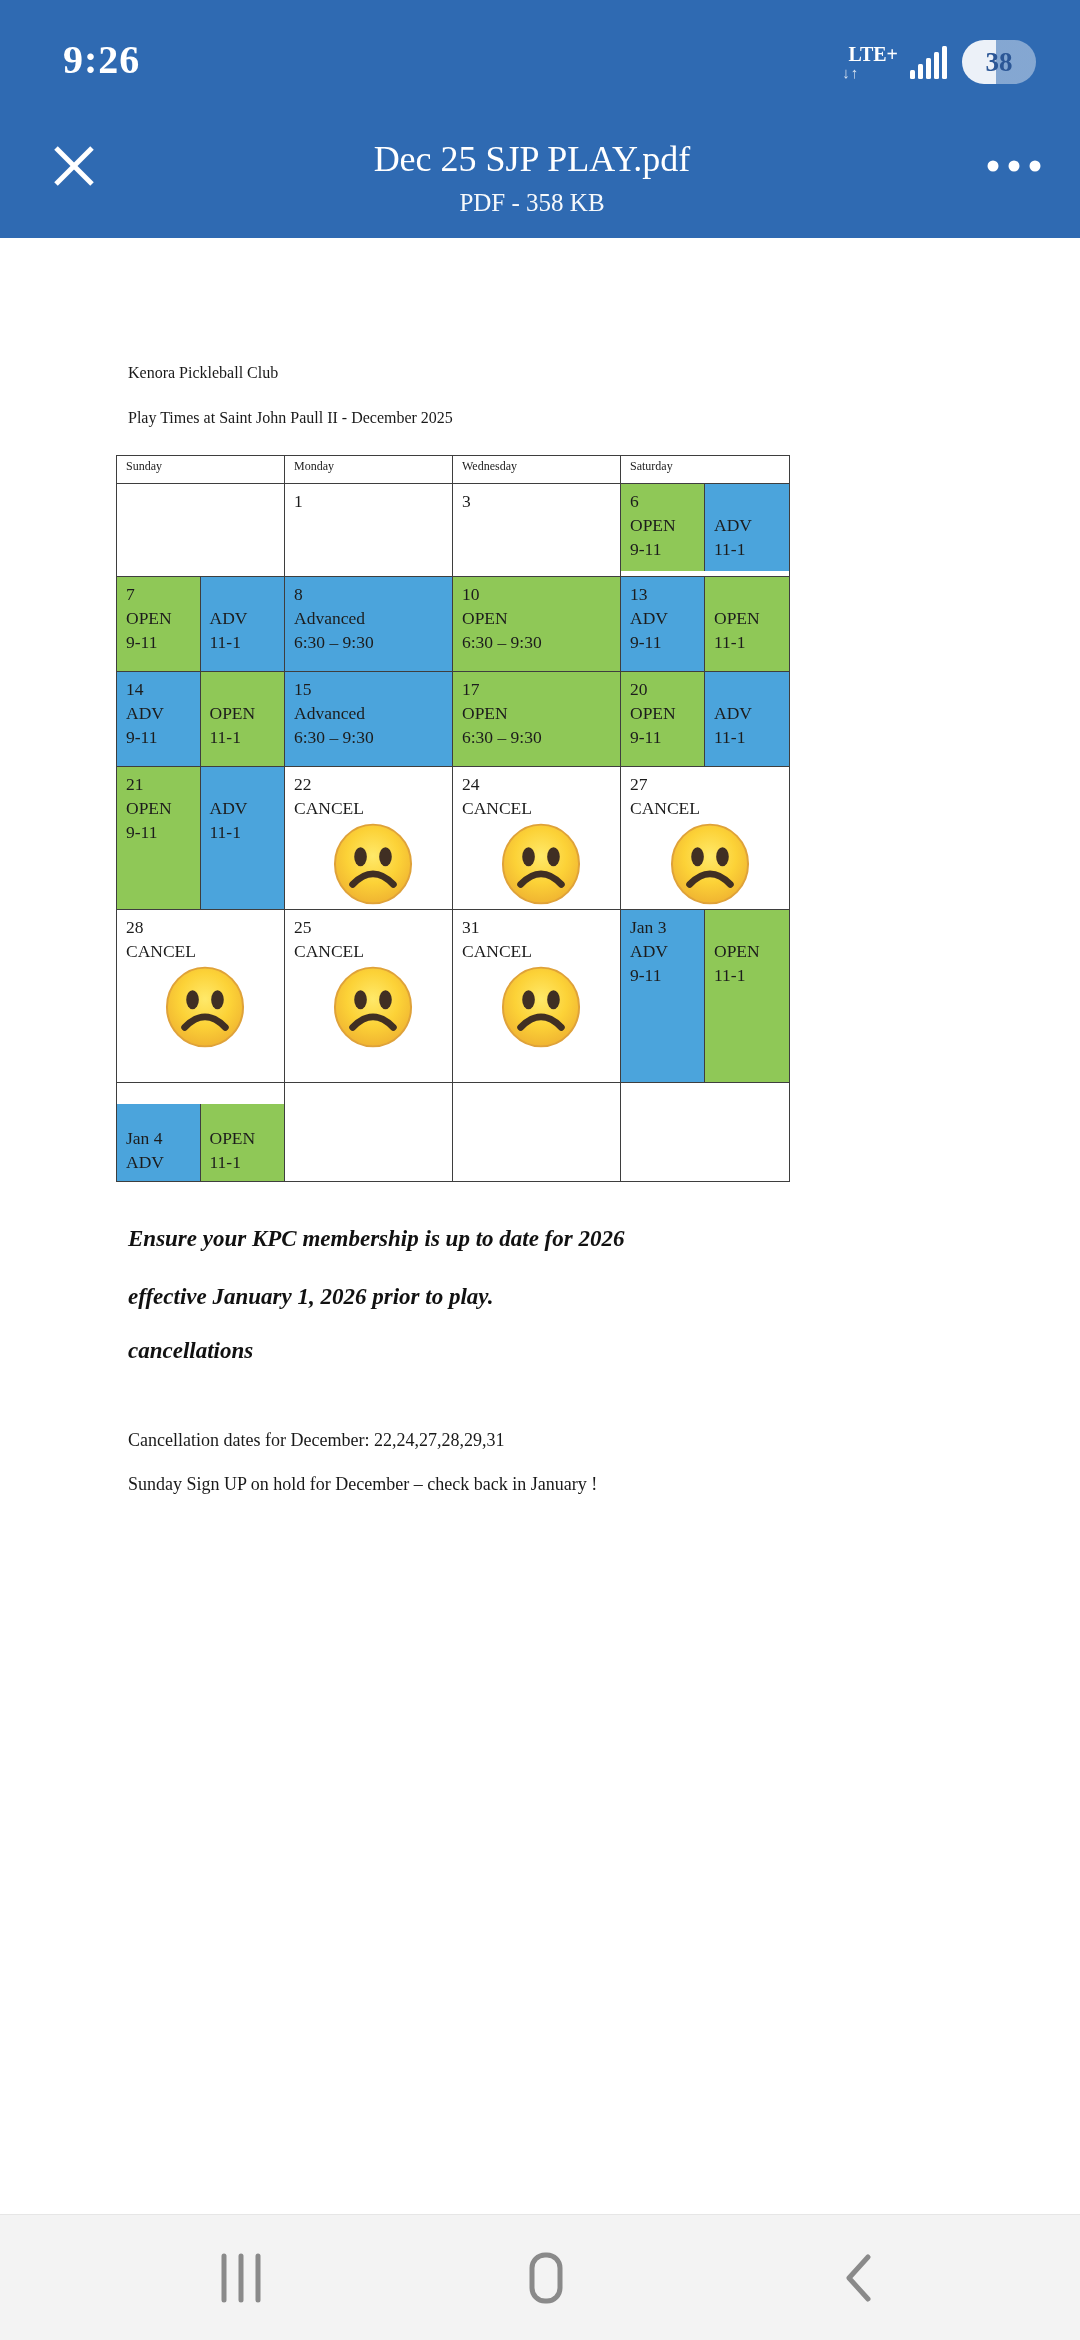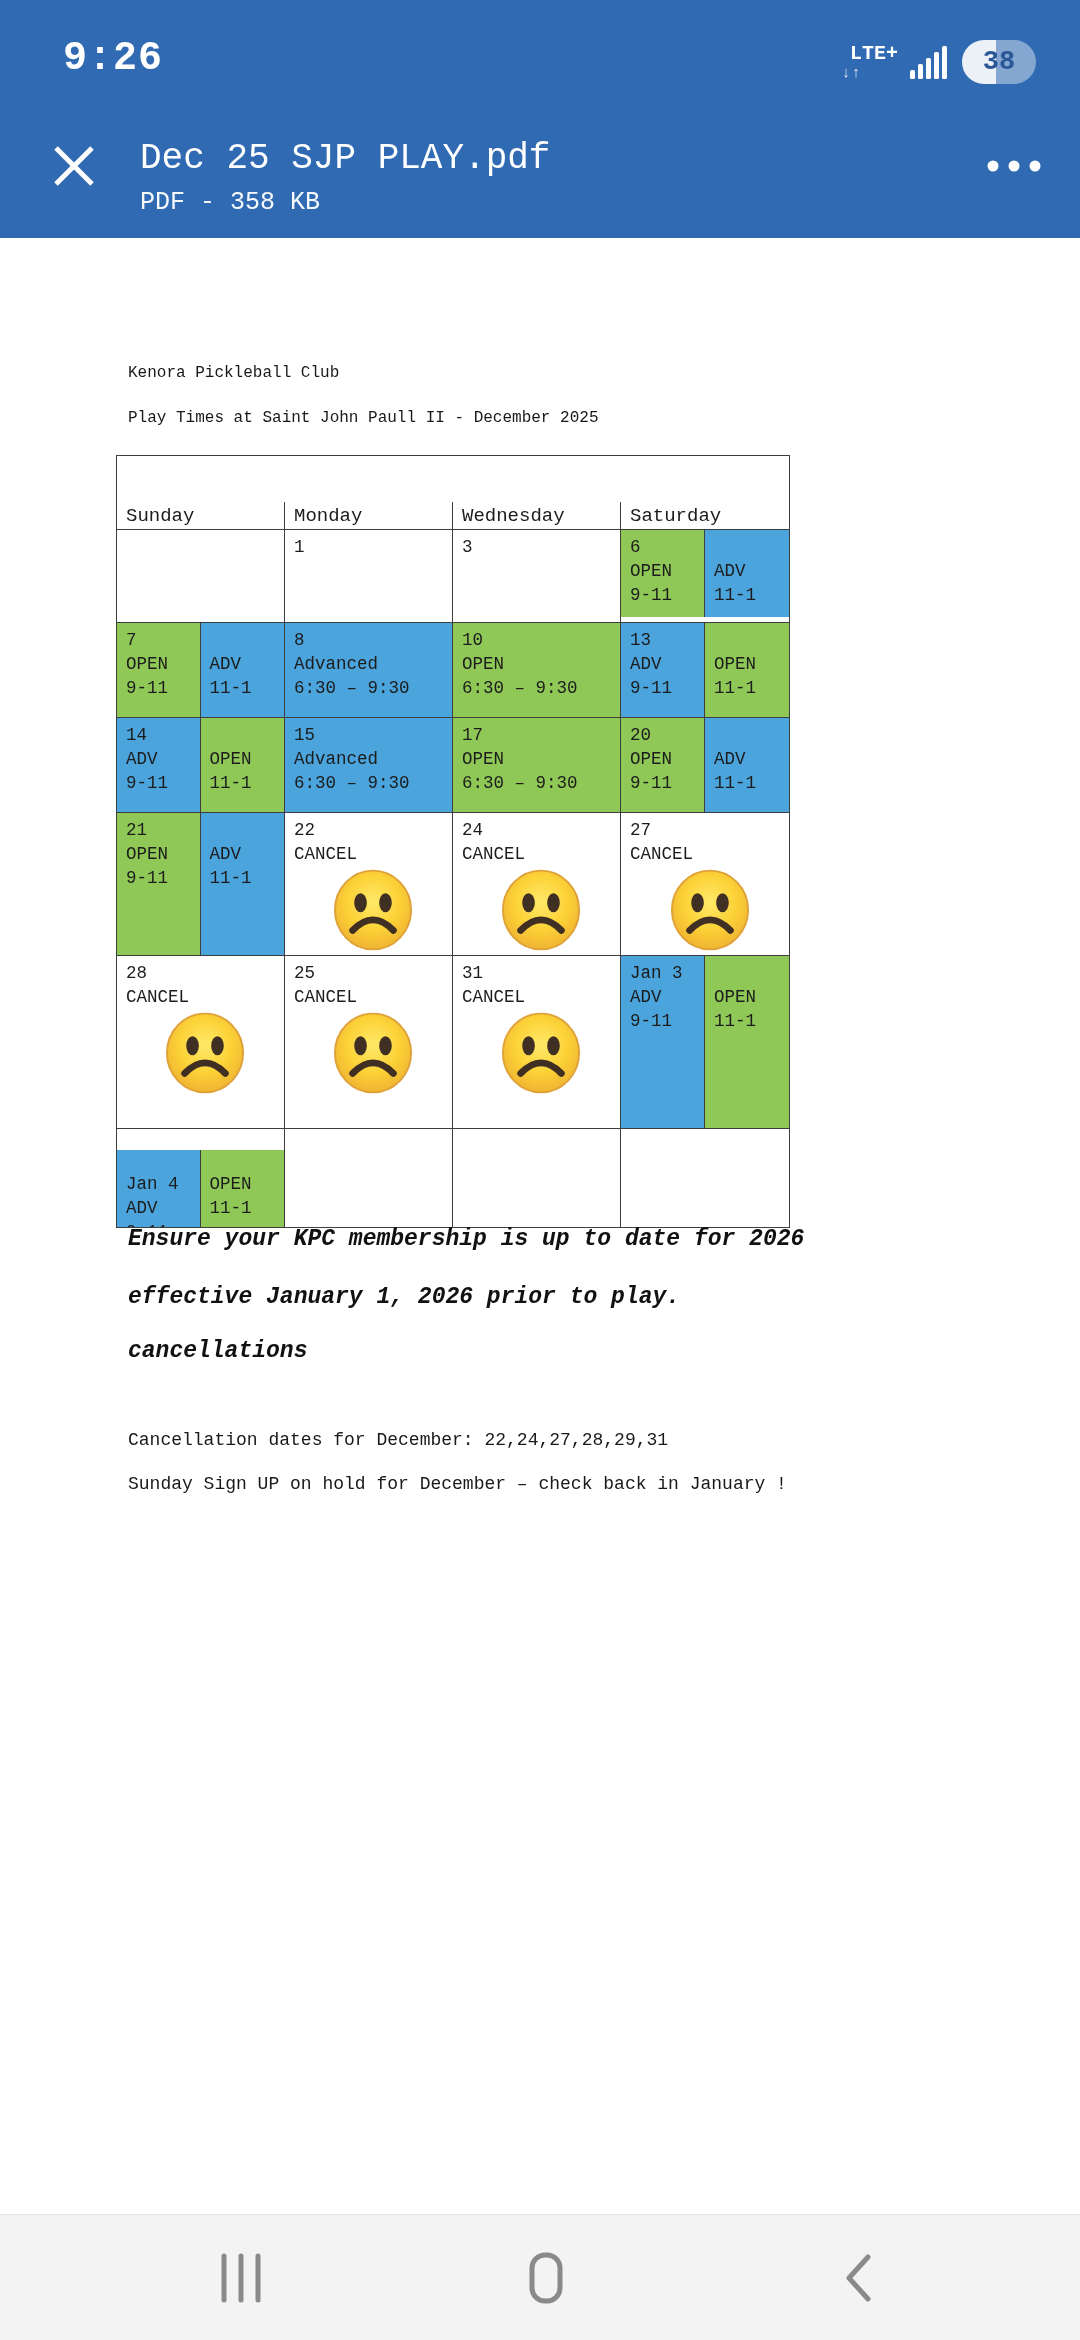--- a/index.html
+++ b/index.html
@@ -1,48 +1,48 @@
 <!DOCTYPE html>
 <html style="--app-blue: #2f6ab2; --cell-green: #8fc857; --cell-blue: #4ba4dc; --nav-gray: #f3f3f3; --border: #3e3e3e;"><head>
 <meta charset="utf-8">
 <style>
   :root{
     --app-blue:#2f6ab2; --cell-green:#8fc857; --cell-blue:#4ba4dc;
     --border:#3e3e3e; --nav-gray:#f3f3f3; --icon-gray:#8a8a8a; --ink:#1c1c1c;
   }
   html,body{margin:0;padding:0;background:#fff;}
   .screen{position:relative;width:1080px;height:2340px;background:#3b82f6;overflow:hidden;
-          font-family:Liberation Mono, monospace;}
+          font-family:Liberation Serif, serif;}
   
   .appbar{position:absolute;top:0;left:0;width:1080px;height:238px;background:var(--app-blue);}
   .time{position:absolute;left:63px;top:36px;font-size:40px;font-weight:bold;color:#fff;letter-spacing:1px;}
   .status-right{position:absolute;top:40px;right:44px;display:flex;align-items:center;gap:12px;}
   .net{color:#fff;text-align:center;line-height:1;}
   .net .lbl{font-size:20px;font-weight:bold;margin-left:45px;}
   .net .arr{font-size:15px;opacity:.8;margin-top:2px;letter-spacing:1px;}
   .battery{position:relative;width:74px;height:44px;border-radius:22px;overflow:hidden;
            display:flex;align-items:center;justify-content:center;
            background:linear-gradient(90deg,#ecf1f8 0%,#ecf1f8 46%,rgba(236,241,248,.45) 46%,rgba(236,241,248,.45) 100%);}
   .battery span{font-size:27px;font-weight:bold;color:#2c5796;}
-  .filebar-title{position:absolute;left:140px;right:156px;top:138px;text-align:left;color:#fff;}
+  .filebar-title{position:absolute;left:140px;right:156px;top:138px;text-align:center;color:#fff;}
   .filebar-title .t{font-size:36px;line-height:42px;}
   .filebar-title .s{font-size:25px;line-height:30px;margin-top:8px;opacity:.96;}
   .close-btn{position:absolute;left:42px;top:134px;width:64px;height:64px;display:flex;align-items:center;justify-content:center;}
   .menu-btn{position:absolute;right:34px;top:138px;width:64px;height:56px;display:flex;align-items:center;justify-content:center;}
   
   .pdf-page{position:absolute;top:238px;left:0;width:1080px;height:1977px;background:#fff;color:var(--ink);}
   .doc-line{position:absolute;left:128px;font-size:16px;color:#191919;}
   .h1{top:126px;} .h2{top:171px;}
   
   .cal{position:absolute;left:116px;top:217px;border:1.5px solid var(--border);background:#fff;}
   .cal-row{display:flex;}
   .cal-row + .cal-row{border-top:1.5px solid var(--border);}
   .cal-hcell,.cal-cell{width:168px;box-sizing:border-box;border-right:1.5px solid var(--border);}
   .cal-hcell:last-child,.cal-cell:last-child{border-right:none;}
-  .cal-hcell{height:27px;font-size:19px;padding:3px 8px 0 9px;white-space:nowrap;overflow:hidden;margin-top:46px;}
+  .cal-hcell{height:27px;font-size:12px;padding:3px 8px 0 9px;white-space:nowrap;overflow:hidden;}
   .cal-cell{position:relative;overflow:hidden;}
   .cal-cell.padded{padding:5px 0 0 9px;}
   .ln{line-height:24px;font-size:17.5px;color:var(--ink);white-space:nowrap;}
   .split{display:flex;height:100%;}
   .split.bottom{position:absolute;bottom:0;left:0;right:0;}
   .sub{width:50%;box-sizing:border-box;padding:5px 0 0 9px;}
   .sub.left{border-right:1.5px solid var(--border);}
   .bg-green{background:var(--cell-green);}
   .bg-blue{background:var(--cell-blue);}
   .emoji{display:block;width:84px;margin:2px auto 0 auto;}

